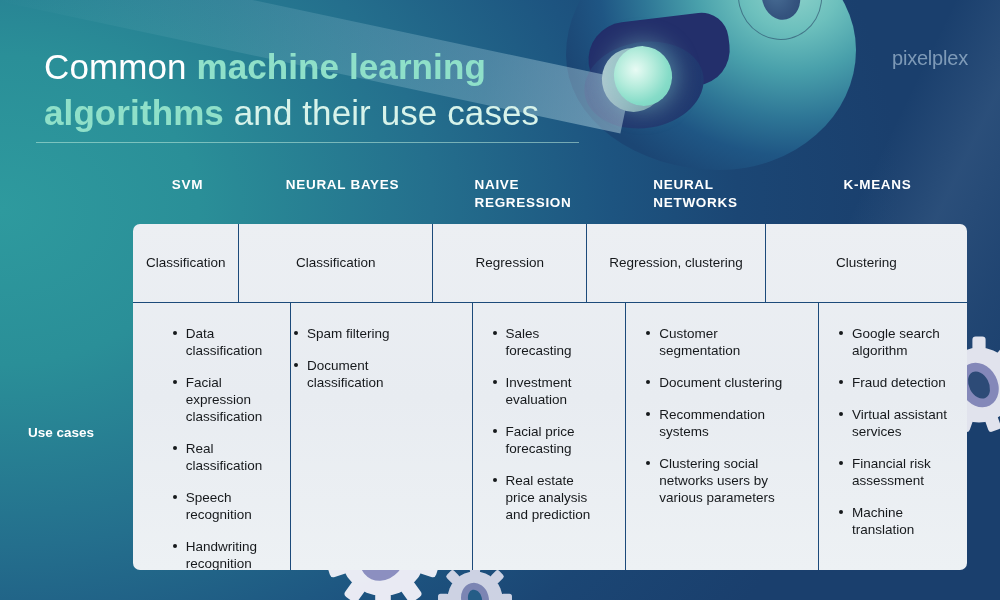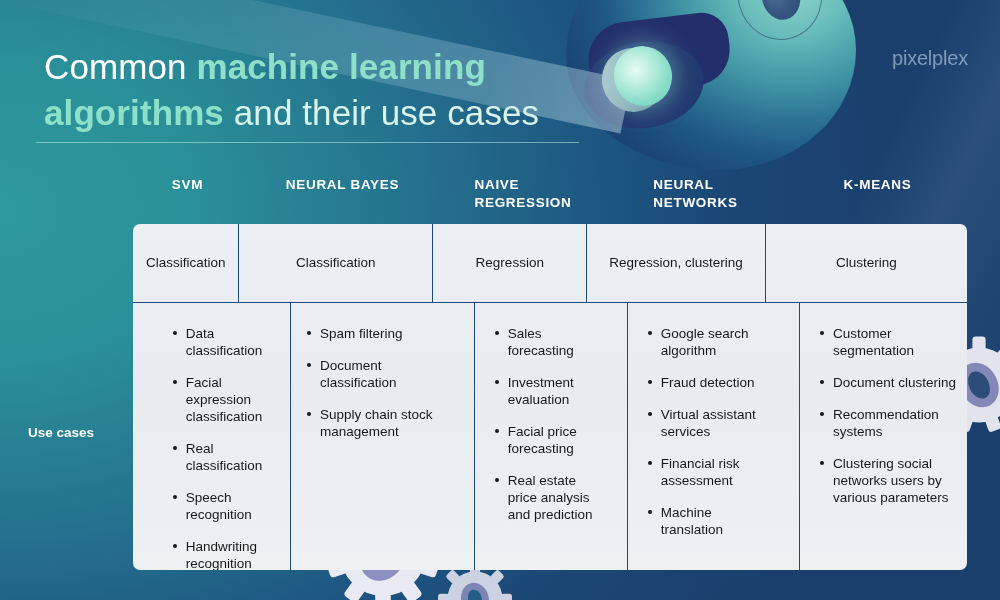--- a/index.html
+++ b/index.html
@@ -278,21 +278,21 @@
     position: absolute;
     left: 0;
     top: 6px;
     width: 4px;
     height: 4px;
     border-radius: 50%;
     background: #16191c;
   }
   
   .list-c0 { padding-left: 18px; padding-right: 6px; }
-  .list-c1 { padding-left: 16px; padding-right: 6px; }
+  .list-c1 { padding-left: 3px; padding-right: 6px; }
   .list-c2 { padding-left: 20px; padding-right: 6px; }
   .list-c3 { padding-left: 20px; padding-right: 6px; }
   .list-c4 { padding-left: 20px; padding-right: 8px; }
 </style>
 </head>
 <body>
 
 <div class="canvas">
 
   <div class="streak"></div>
@@ -430,45 +430,44 @@
           <li>Real classification</li>
           <li>Speech recognition</li>
           <li>Handwriting recognition</li>
 
         </ul>
       </div>
       <div class="cell cell-list list-c1 c1">
         <ul>
           <li>Spam filtering</li>
           <li>Document classification</li>
-          <li>Supply chain stock management</li>
         </ul>
       </div>
       <div class="cell cell-list list-c2 c2">
         <ul>
           <li>Sales forecasting</li>
           <li>Investment evaluation</li>
           <li>Facial price forecasting</li>
           <li>Real estate price analysis and prediction</li>
+        </ul>
+      </div>
+      <div class="cell cell-list list-c4 c4">
+        <ul>
+          <li>Customer segmentation</li>
+          <li>Document clustering</li>
+          <li>Recommendation systems</li>
+          <li>Clustering social networks users by various parameters</li>
         </ul>
       </div>
       <div class="cell cell-list list-c3 c3">
         <ul>
           <li>Google search algorithm</li>
           <li>Fraud detection</li>
           <li>Virtual assistant services</li>
           <li>Financial risk assessment</li>
           <li>Machine translation</li>
         </ul>
       </div>
-      <div class="cell cell-list list-c4 c4">
-        <ul>
-          <li>Customer segmentation</li>
-          <li>Document clustering</li>
-          <li>Recommendation systems</li>
-          <li>Clustering social networks users by various parameters</li>
-        </ul>
-      </div>
     </div>
 
   </div>
 
 </div>
 
 </body></html>

